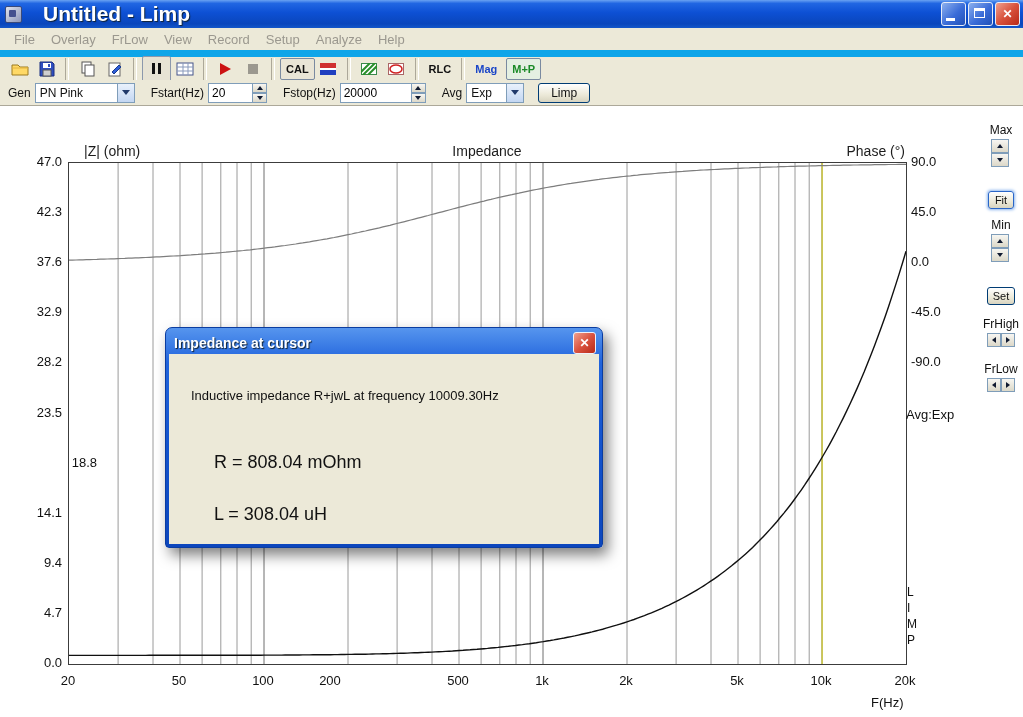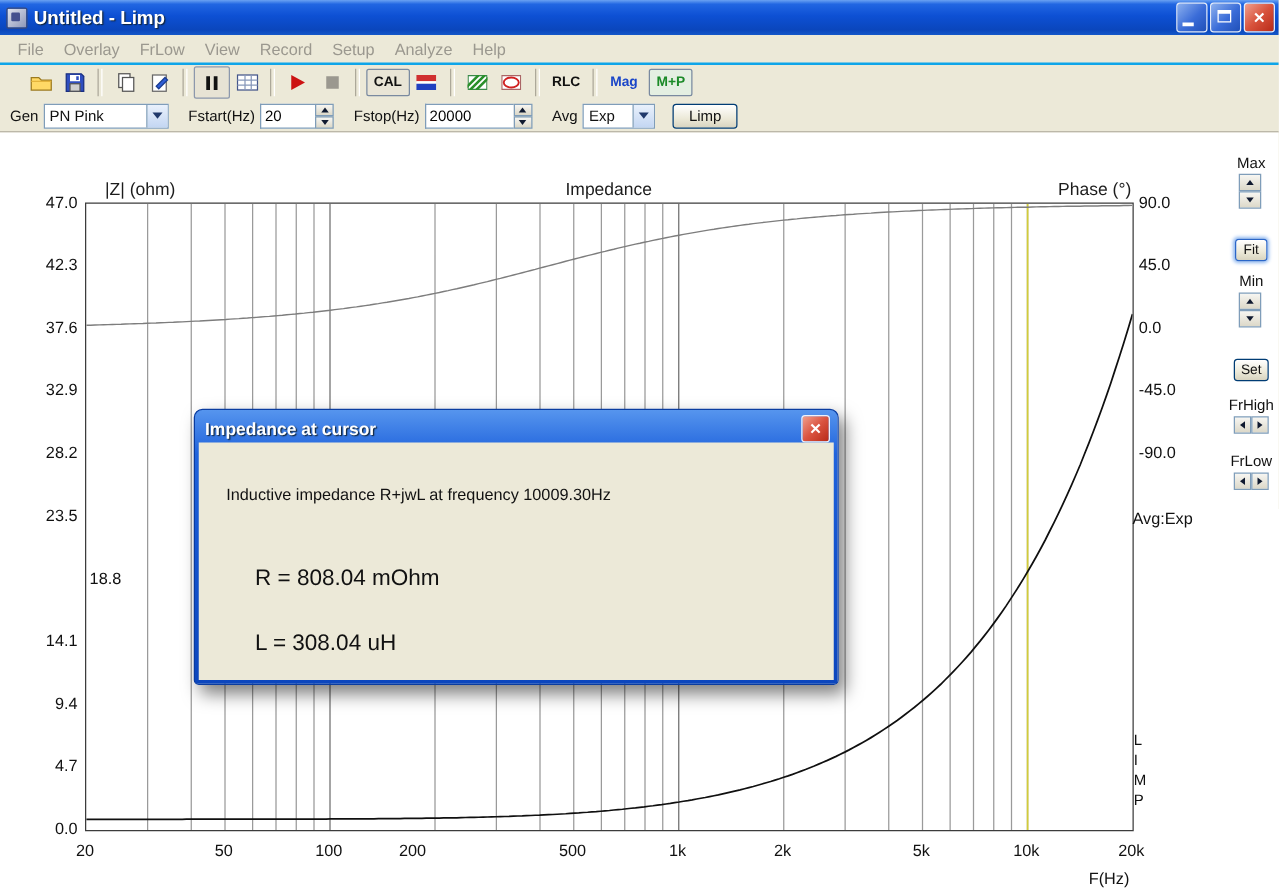--- a/index.html
+++ b/index.html
@@ -6,38 +6,38 @@
   body{width:1023px;height:717px;position:relative;overflow:hidden;
        font-family:"Liberation Sans",sans-serif;background:#ECE9D8;}
 
   
   .titlebar{position:absolute;top:0;left:0;right:0;height:28px;
     background:linear-gradient(180deg,#6aa2f2 0%,#2166e2 12%,#0d50d4 45%,#0a46bc 85%,#1457c9 100%);
     display:flex;align-items:center;padding:0 3px 0 5px;box-sizing:border-box;}
   .app-icon{width:15px;height:15px;border-radius:2px;margin-right:5px;
     background:linear-gradient(135deg,#dfe3ee,#8d96b8);border:1px solid #3a4a7a;position:relative;}
   .app-icon::after{content:"";position:absolute;left:3px;top:3px;width:7px;height:7px;background:#44508e;border-radius:1px;}
-  .win-title{color:#fff;font-weight:bold;font-size:15px;text-shadow:1px 1px 1px #123;flex:1;}
+  .win-title{color:#fff;font-weight:bold;font-size:21px;text-shadow:1px 1px 1px #123;flex:1;margin-left:16px;}
   .win-btns{display:flex;gap:2px;}
   .winbtn{width:23px;height:22px;border:1px solid #e6ecf8;border-radius:3px;position:relative;
     background:linear-gradient(135deg,#8cb0ee 0%,#3a6cd8 55%,#2050b8 100%);}
   .winbtn.close{background:linear-gradient(135deg,#f0a08e 0%,#d8523c 50%,#b82a18 100%);}
   .glyph-min{position:absolute;left:4px;bottom:4px;width:9px;height:3px;background:#fff;}
   .glyph-max{position:absolute;left:5px;top:5px;width:11px;height:10px;border:1px solid #fff;border-top-width:3px;box-sizing:border-box;}
   .glyph-close{position:absolute;inset:0;display:flex;align-items:center;justify-content:center;
     color:#fff;font-weight:bold;font-size:12px;line-height:1;}
 
   
   .menubar{position:absolute;top:28px;left:0;right:0;height:22px;background:#ECE9D8;
     display:flex;align-items:center;padding-left:6px;}
   .menu-item{padding:0 8px;font-size:13px;color:#9b988f;}
 
   
   .toolbar{position:absolute;top:50px;left:0;right:0;height:30px;background:#ECE9D8;
-    border-top:2px solid #0ea5e9;display:flex;align-items:center;padding-left:19px;box-sizing:border-box;}
+    border-top:7px solid #0ea5e9;display:flex;align-items:center;padding-left:6px;box-sizing:border-box;}
   .tbtn{width:27px;height:24px;display:flex;align-items:center;justify-content:center;flex:0 0 auto;}
   .tsep{width:2px;height:22px;border-left:1px solid #aca899;border-right:1px solid #fff;margin:0 5px;flex:0 0 auto;}
   .txtbtn{height:20px;display:flex;align-items:center;justify-content:center;padding:0 5px;
     font-size:11px;font-weight:bold;color:#111;flex:0 0 auto;}
   .txtbtn.boxed{border:1px solid #7a8aa0;border-radius:2px;background:#e9e5d6;}
   .txtbtn.mag{color:#1b46c8;}
   .txtbtn.mp{color:#1b8a28;border:1px solid #7a8aa0;border-radius:2px;background:#e4efe2;margin-left:4px;}
   .pausebox{border:1px solid #8c98ac;border-radius:2px;background:#e7e3d4;}
   .pause-bars{display:flex;gap:3px;}
   .pause-bars i{display:block;width:3px;height:11px;background:#111;}
@@ -89,21 +89,21 @@
   
   .rp-label{position:absolute;font-size:12px;color:#111;width:40px;text-align:center;}
   .spinv{position:absolute;width:18px;height:28px;display:flex;flex-direction:column;}
   .spinv .sbtn{flex:1;}
   .spinh{position:absolute;display:flex;}
   .spinh .sbtn{width:14px;height:14px;}
   #fit-btn{position:absolute;width:26px;height:18px;border-color:#2a66c8;box-shadow:0 0 3px 1px #8db6ef;}
   #set-btn{position:absolute;width:28px;height:18px;}
 
   
-  .dialog{position:absolute;left:155px;top:327px;width:516px;height:221px;z-index:30;
+  .dialog{position:absolute;left:165px;top:327px;width:438px;height:221px;z-index:30;
     border-radius:7px 7px 4px 4px;padding:3px;box-sizing:border-box;
     background:linear-gradient(180deg,#5695ee 0%,#2063dc 16%,#1252cd 55%,#0c46bd 100%);
     border:1px solid #0a3ca0;box-shadow:5px 7px 14px rgba(0,0,0,.5);}
   .dlg-title{height:23px;display:flex;align-items:center;color:#fff;font-weight:bold;font-size:14px;
     padding-left:5px;text-shadow:1px 1px 1px #123;}
   .dlg-close{position:absolute;top:4px;right:6px;width:21px;height:20px;border:1px solid #eef2fb;border-radius:3px;
     background:linear-gradient(135deg,#f0a08e 0%,#da5340 50%,#b82a18 100%);
     display:flex;align-items:center;justify-content:center;color:#fff;font-weight:bold;font-size:12px;line-height:1;}
   .dlg-body{position:absolute;left:3px;right:3px;top:26px;bottom:3px;background:#ECE9D8;}
   .dlg-msg{position:absolute;left:22px;top:34px;font-size:13px;color:#111;}

